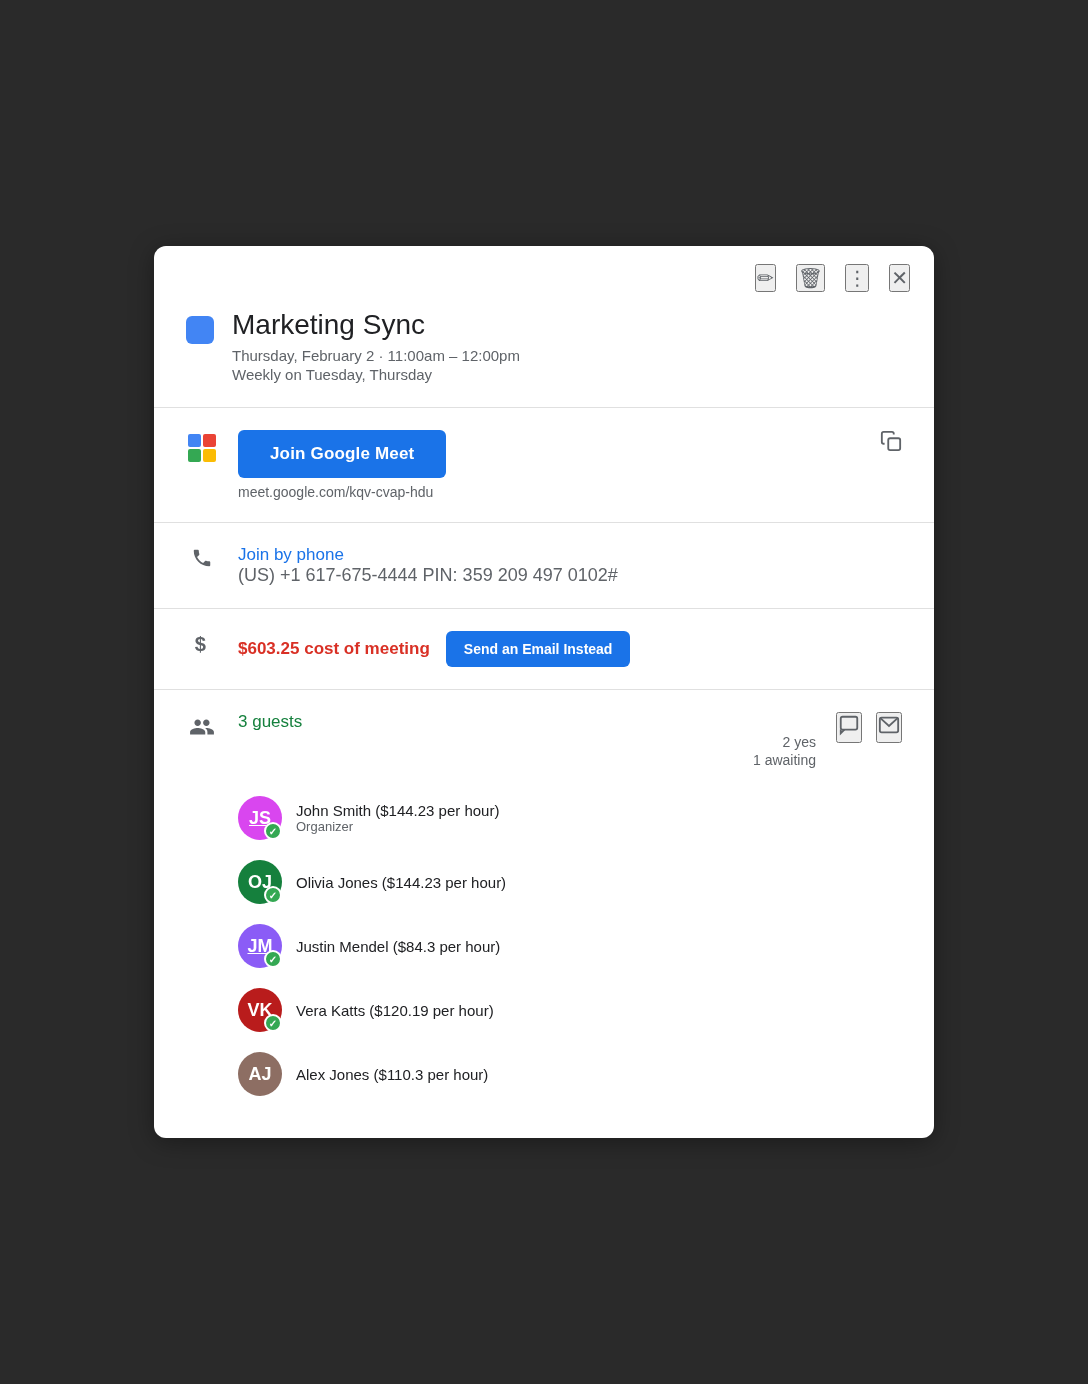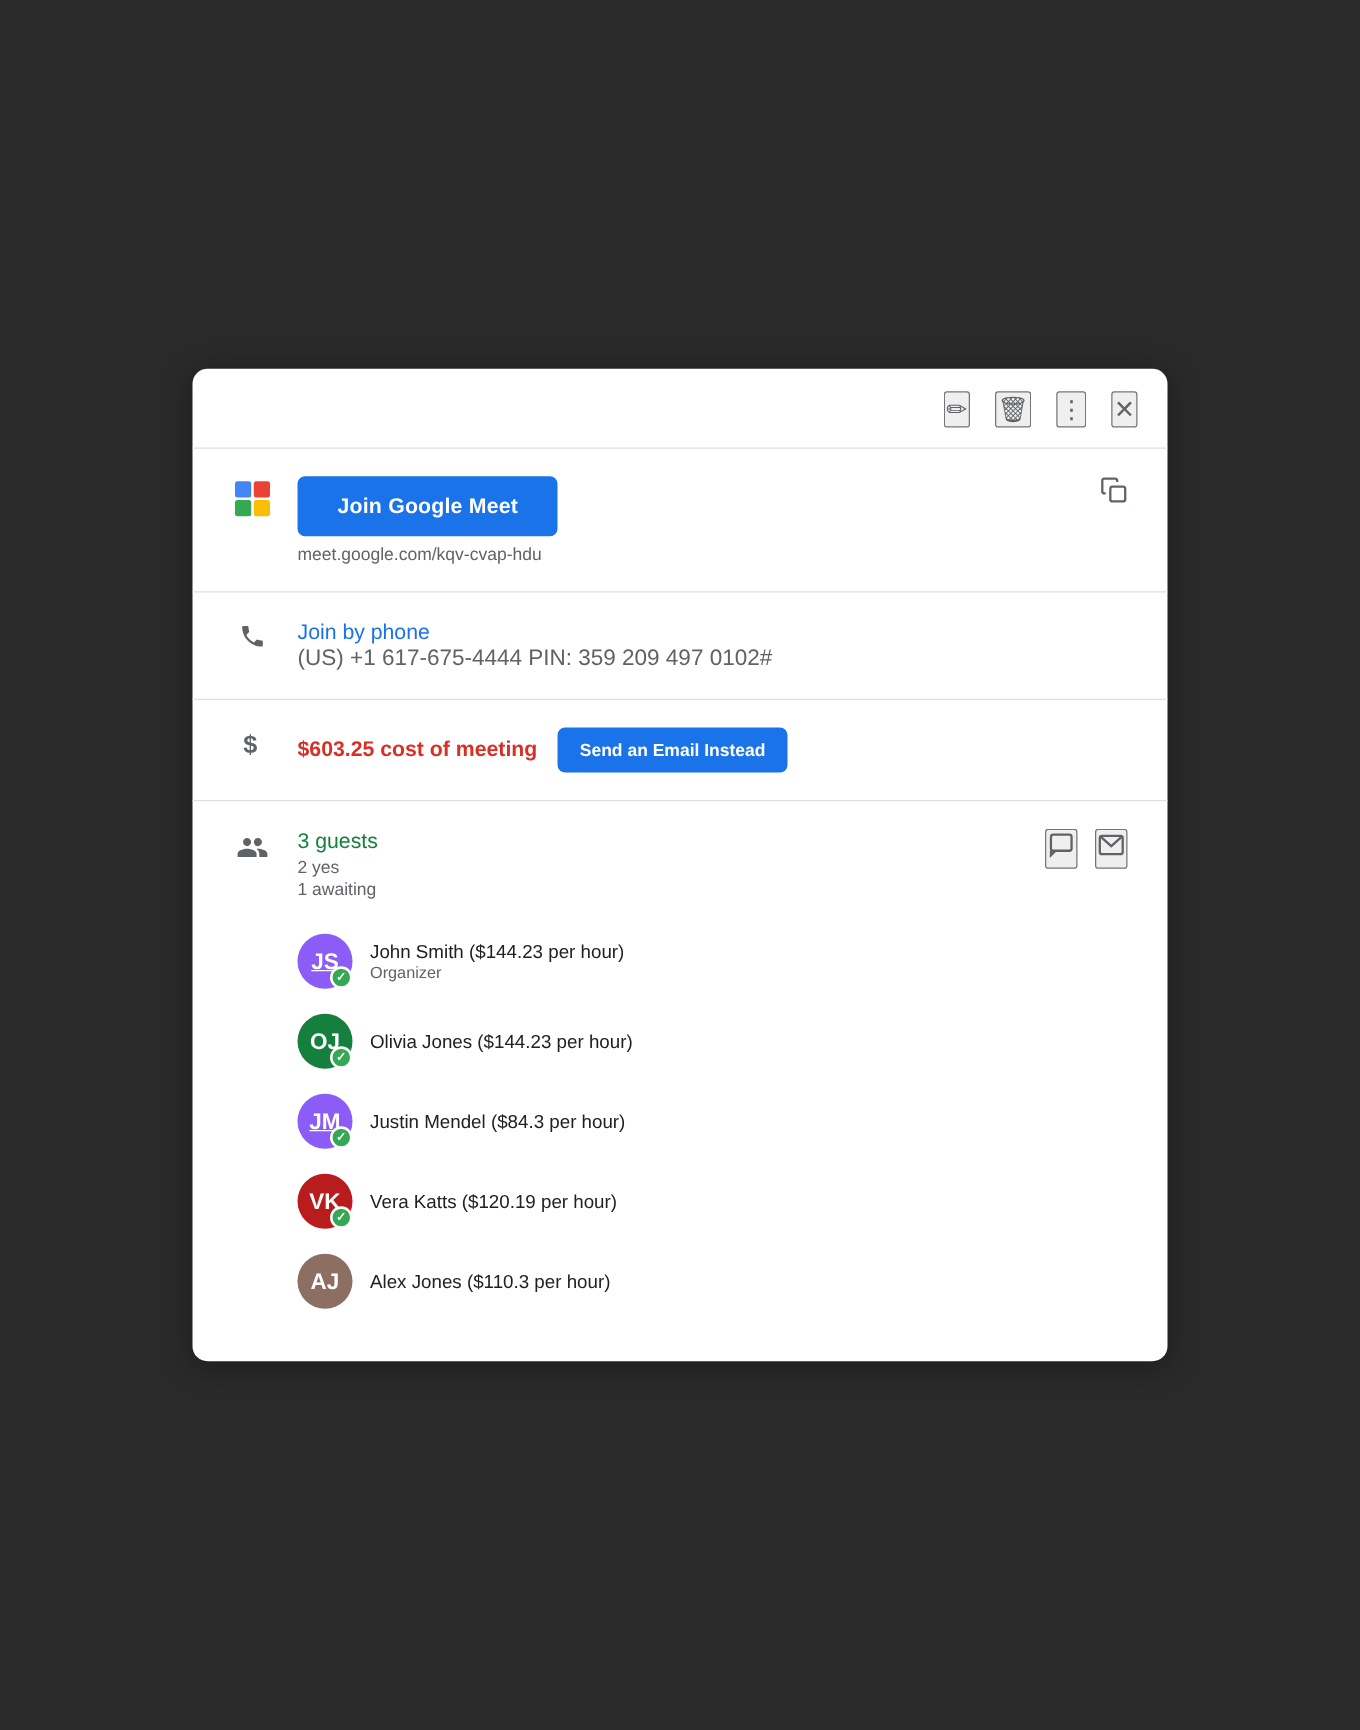--- a/index.html
+++ b/index.html
@@ -152,20 +152,21 @@
     }
     .guests-label {
       font-size: 17px;
       color: #15803d;
       font-weight: 500;
     }
     .guests-sub {
       font-size: 14px;
       color: #5f6368;
       margin-top: 2px;
+      text-align: right;
     }
     .guest-actions {
       display: flex;
       gap: 14px;
       margin-left: auto;
       align-items: flex-start;
     }
     .guest-action-icon {
       font-size: 20px;
       color: #5f6368;
@@ -230,20 +231,28 @@
 
 <div class="card">
 
   <div class="toolbar">
     <button class="toolbar-icon">✏</button>
     <button class="toolbar-icon">🗑</button>
     <button class="toolbar-icon">⋮</button>
     <button class="toolbar-icon">✕</button>
   </div>
 
+  <div class="header-section">
+    <div class="color-square"></div>
+    <div>
+      <div class="event-title">Marketing Sync</div>
+      <div class="event-date">Thursday, February 2  ·  11:00am – 12:00pm</div>
+      <div class="event-recurrence">Weekly on Tuesday, Thursday</div>
+    </div>
+  </div>
 
   <hr class="divider">
 
   <div class="section-row">
     <div class="section-icon">
 
       <svg width="32" height="32" viewBox="0 0 32 32" xmlns="http://www.w3.org/2000/svg">
         <rect x="2" y="2" width="13" height="13" rx="2" fill="#4285F4"></rect>
         <rect x="17" y="2" width="13" height="13" rx="2" fill="#EA4335"></rect>
         <rect x="2" y="17" width="13" height="13" rx="2" fill="#34A853"></rect>
@@ -319,21 +328,21 @@
           <rect x="2" y="4" width="20" height="16" rx="2"></rect>
           <polyline points="2,4 12,13 22,4"></polyline>
         </svg>
       </button>
     </div>
   </div>
 
   <div class="guest-list" id="guest-list">
       <div class="guest-item">
         <div class="avatar-wrap">
-          <div class="avatar" style="background: #8b5cf6; text-decoration: underline;">JS</div>
+          <div class="avatar" style="background: #d946ef; text-decoration: underline;">JS</div>
           <div class="avatar-check">✓</div>
         </div>
         <div>
           <div class="guest-info-name">John Smith ($144.23 per hour)</div>
           <div class="guest-info-sub">Organizer</div>
         </div>
       </div>
       <div class="guest-item">
         <div class="avatar-wrap">
           <div class="avatar" style="background: #15803d;">OJ</div>

